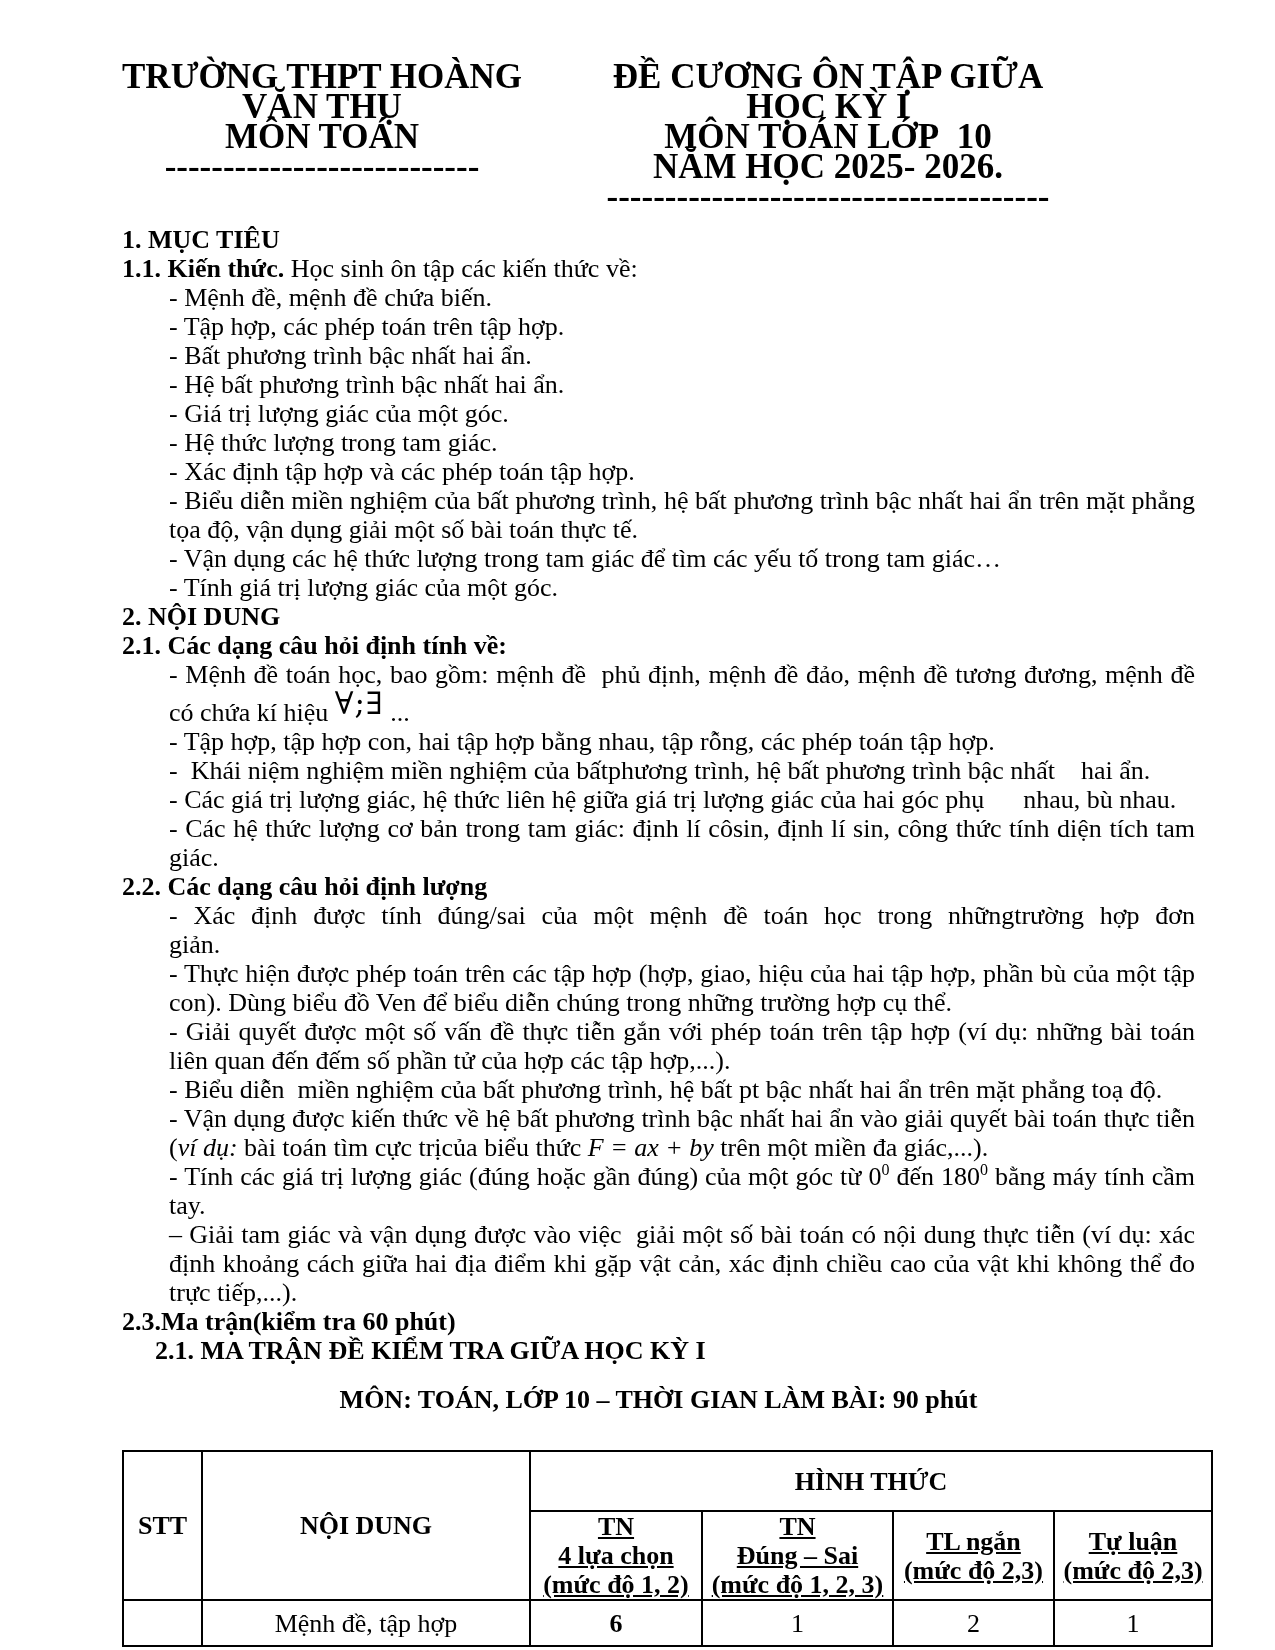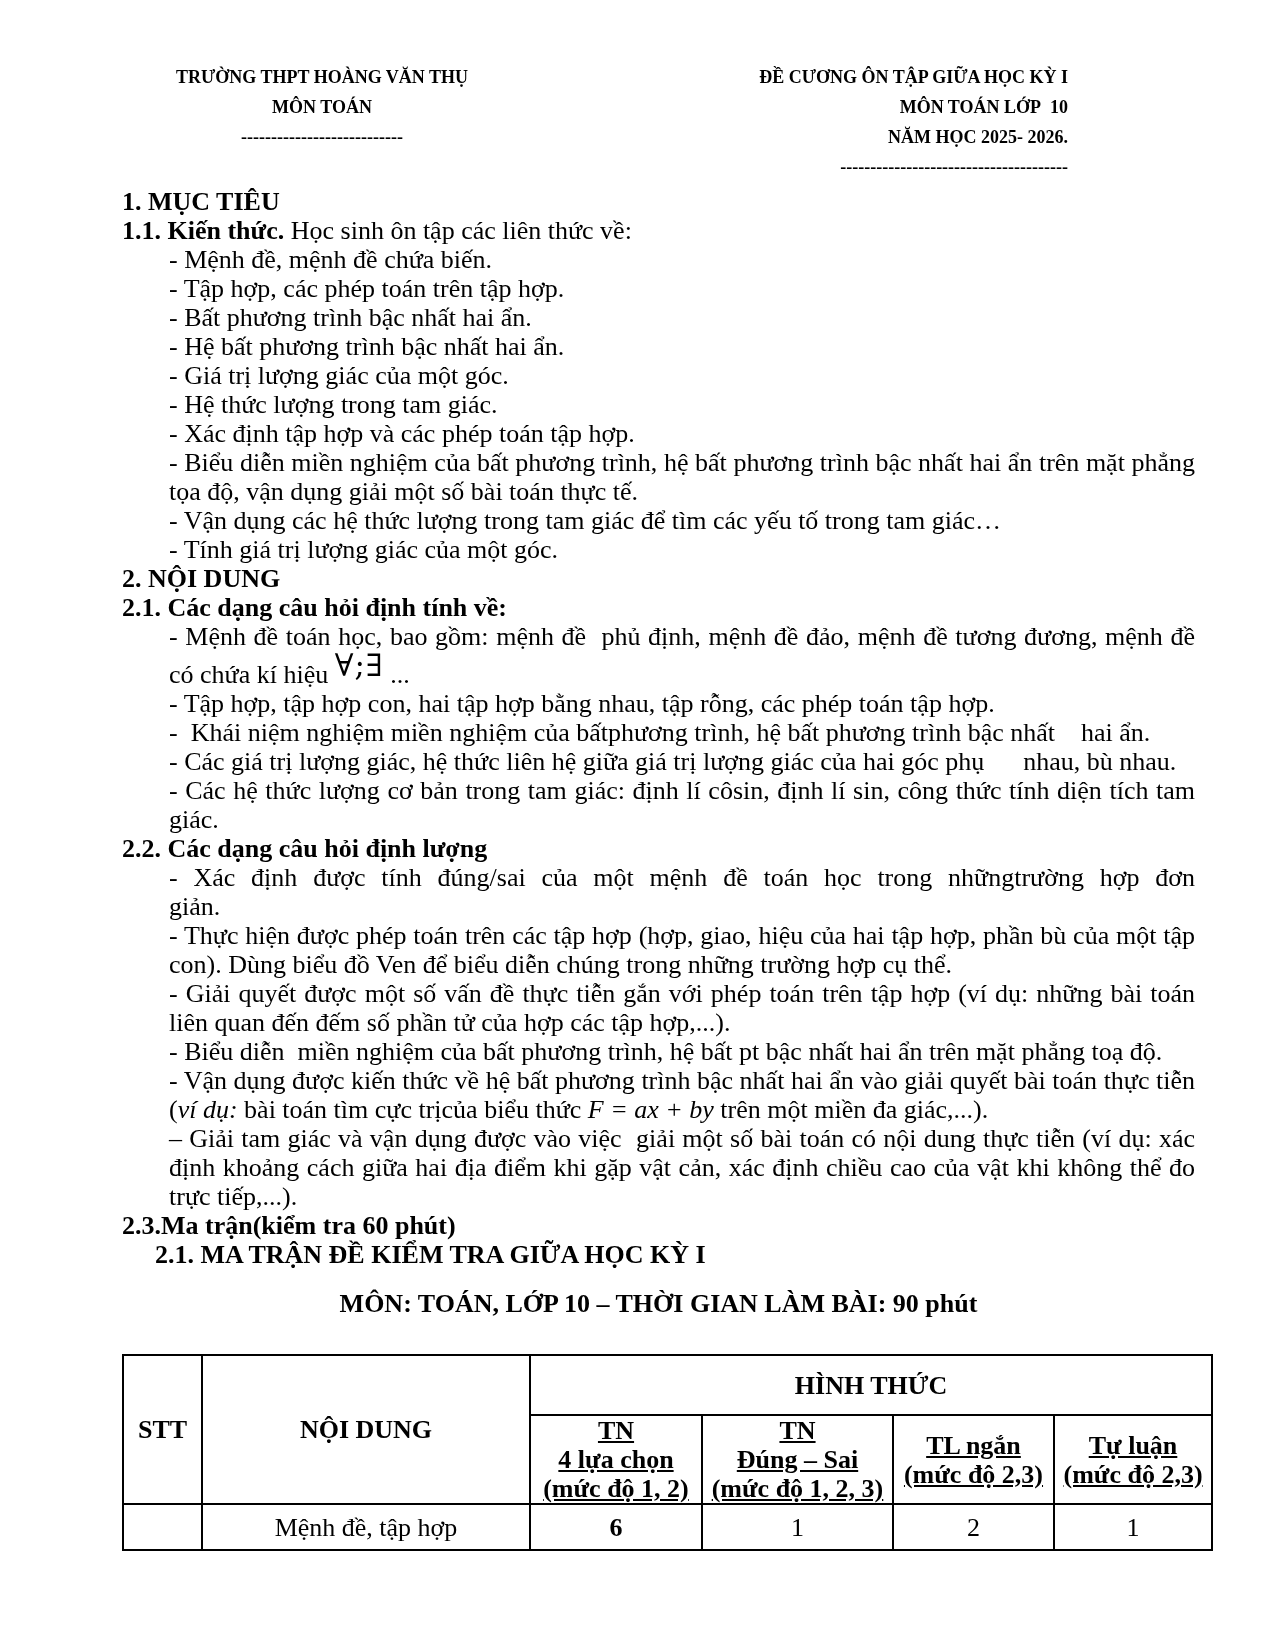--- a/index.html
+++ b/index.html
@@ -3,23 +3,23 @@
 <meta charset="utf-8">
 <style>
   html, body { margin: 0; padding: 0; background: #e8e8e8; }
   .page {
     width: 1275px; height: 1650px; margin: 0 auto; background: #ffffff;
     box-sizing: border-box; padding: 62px 80px 0 122px;
     font-family: "Liberation Serif", "DejaVu Serif", serif;
     font-size: 26px; line-height: 29px; color: #000;
     overflow: hidden;
   }
-  .hdr { display: flex; line-height: 30px; font-weight: bold; font-size: 18px; margin-bottom: 5px; }
+  .hdr { display: flex; line-height: 30px; font-weight: bold; font-size: 35px; margin-bottom: 13px; }
   .hdr-left { width: 400px; text-align: center; }
-  .hdr-right { width: 480px; margin-left: 66px; text-align: right; }
+  .hdr-right { width: 480px; margin-left: 66px; text-align: center; }
   p { margin: 0; }
   .h { font-weight: bold; }
   .li { margin-left: 47px; text-align: justify; }
   .indent { margin-left: 33px; }
   .spread { word-spacing: 6px; }
   .formula {
     font-size: 31px; vertical-align: 7px; letter-spacing: 1px;
     font-family: "DejaVu Serif", "DejaVu Sans", serif;
   }
   sup { font-size: 16px; vertical-align: super; line-height: 0; }
@@ -46,21 +46,21 @@
     <div class="hdr-right">
       <div>ĐỀ CƯƠNG ÔN TẬP GIỮA HỌC KỲ I</div>
       <div>MÔN TOÁN LỚP&nbsp; 10</div>
       <div>NĂM HỌC 2025- 2026.</div>
       <div>--------------------------------------</div>
     </div>
   </div>
 
   <p class="h">1. MỤC TIÊU</p>
 
-  <p><span class="b">1.1. Kiến thức.</span><span> Học sinh ôn tập các liên thức về:</span></p>
+  <p><span class="b">1.1. Kiến thức.</span><span> Học sinh ôn tập các kiến thức về:</span></p>
   <p class="li">- Mệnh đề, mệnh đề chứa biến.</p>
   <p class="li">- Tập hợp, các phép toán trên tập hợp.</p>
   <p class="li">- Bất phương trình bậc nhất hai ẩn.</p>
   <p class="li">- Hệ bất phương trình bậc nhất hai ẩn.</p>
   <p class="li">- Giá trị lượng giác của một góc.</p>
   <p class="li">- Hệ thức lượng trong tam giác.</p>
 
   <p class="li">- Xác định tập hợp và các phép toán tập hợp.</p>
   <p class="li">- Biểu diễn miền nghiệm của bất phương trình, hệ bất phương trình bậc nhất hai ẩn trên mặt phẳng tọa độ, vận dụng giải một số bài toán thực tế.</p>
   <p class="li">- Vận dụng các hệ thức lượng trong tam giác để tìm các yếu tố trong tam giác…</p>
@@ -74,20 +74,21 @@
   <p class="li">-&nbsp; Khái niệm nghiệm miền nghiệm của bấtphương trình, hệ bất phương trình bậc nhất&nbsp;&nbsp;&nbsp;  hai ẩn.</p>
   <p class="li">- Các giá trị lượng giác, hệ thức liên hệ giữa giá trị lượng giác của hai góc phụ&nbsp;&nbsp;&nbsp;&nbsp;&nbsp;  nhau, bù nhau.</p>
   <p class="li">- Các hệ thức lượng cơ bản trong tam giác: định lí côsin, định lí sin, công thức tính diện tích tam giác.</p>
 
   <p class="h">2.2. Các dạng câu hỏi định lượng</p>
   <p class="li spread">- Xác định được tính đúng/sai của một mệnh đề toán học trong nhữngtrường hợp đơn giản.</p>
   <p class="li">- Thực hiện được phép toán trên các tập hợp (hợp, giao, hiệu của hai tập hợp, phần bù của một tập con). Dùng biểu đồ Ven để biểu diễn chúng trong những trường hợp cụ thể.</p>
   <p class="li">- Giải quyết được một số vấn đề thực tiễn gắn với phép toán trên tập hợp (ví dụ: những bài toán liên quan đến đếm số phần tử của hợp các tập hợp,...).</p>
   <p class="li">- Biểu diễn&nbsp; miền nghiệm của bất phương trình, hệ bất pt bậc nhất hai ẩn trên mặt phẳng toạ độ.</p>
   <p class="li"><span>- Vận dụng được kiến thức về hệ bất phương trình bậc nhất hai ẩn vào giải quyết bài toán thực tiễn (</span><i>ví dụ:</i><span> bài toán tìm cực trịcủa biểu thức </span><i>F = ax + by</i><span> trên một miền đa giác,...).</span></p>
+  <p class="li"><span>- Tính các giá trị lượng giác (đúng hoặc gần đúng) của một góc từ 0</span><sup>0</sup><span> đến 180</span><sup>0</sup><span> bằng máy tính cầm tay.</span></p>
   <p class="li">– Giải tam giác và vận dụng được vào việc&nbsp; giải một số bài toán có nội dung thực tiễn (ví dụ: xác định khoảng cách giữa hai địa điểm khi gặp vật cản, xác định chiều cao của vật khi không thể đo trực tiếp,...).</p>
 
   <p class="h">2.3.Ma trận(kiểm tra 60 phút)</p>
   <p class="h indent">2.1. MA TRẬN ĐỀ KIỂM TRA GIỮA HỌC KỲ I</p>
 
   <p class="exam-title">MÔN: TOÁN, LỚP 10 – THỜI GIAN LÀM BÀI: 90 phút</p>
 
   <table class="matrix">
     <colgroup>
       <col style="width:79px">

